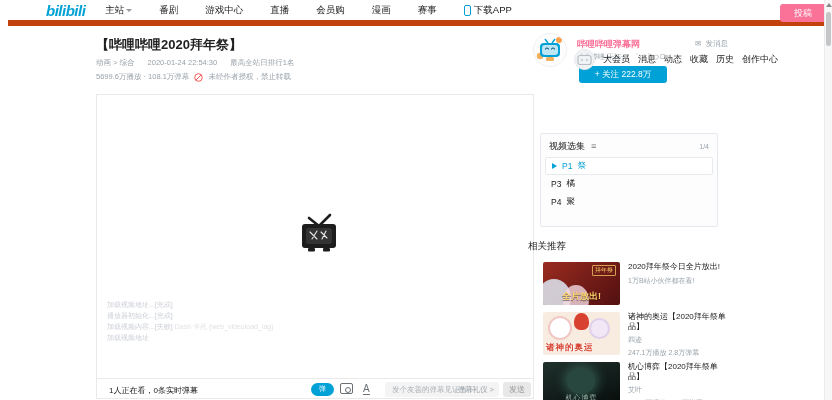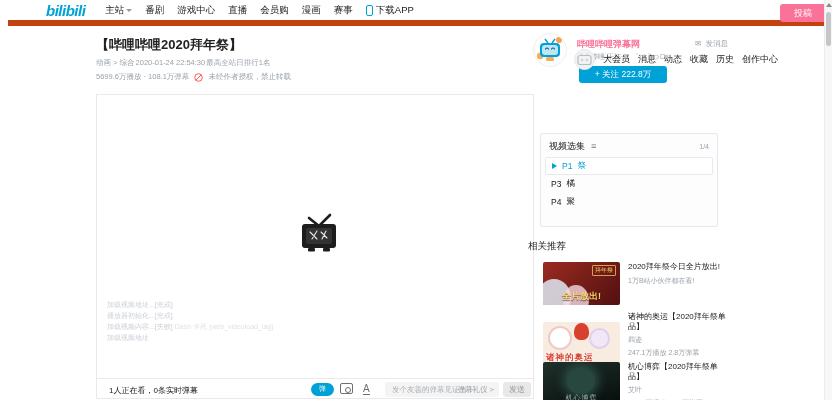--- a/index.html
+++ b/index.html
@@ -5,21 +5,21 @@
   * { margin:0; padding:0; box-sizing:border-box; }
   html,body { width:832px; height:400px; background:#fff; }
   body { font-family:"Liberation Sans","DejaVu Sans",sans-serif; color:#212121; }
   .page { position:relative; width:832px; height:400px; overflow:hidden; background:#fff; }
 
   
   .navbar { position:absolute; top:0; left:8px; width:832px; height:26px; background:#fff;
             border-bottom:6px solid #c2410c; display:flex; align-items:center; z-index:5; }
   .logo { margin-left:38px; font-size:15px; font-weight:bold; font-style:italic;
           color:#00a1d6; letter-spacing:-0.5px; cursor:pointer; }
-  .nav-items { display:flex; margin-left:20px; gap:13px; font-size:9.5px; color:#222; align-items:center; }
+  .nav-items { display:flex; margin-left:20px; gap:27px; font-size:9.5px; color:#222; align-items:center; }
   .nav-item { cursor:pointer; white-space:nowrap; display:flex; align-items:center; gap:2px; }
   .caret-down { width:0; height:0; border-left:3px solid transparent; border-right:3px solid transparent;
                 border-top:3px solid #9499a0; margin-top:1px; }
   .dl-app { display:flex; align-items:center; gap:3px; cursor:pointer; }
   .phone-icon { width:7px; height:11px; border:1px solid #00a1d6; border-radius:2px; display:inline-block; }
 
   .search-box { position:absolute; left:300px; top:4px; width:248px; height:18px; background:#f4f4f4;
                 border:1px solid #e7e7e7; border-radius:3px; display:flex; align-items:center; }
   .search-box input { flex:1; border:none; outline:none; background:transparent; font-size:8px;
                       color:#555; padding:0 8px; font-family:inherit; }
@@ -39,21 +39,21 @@
   .scroll-track { position:absolute; right:0; top:0; width:8px; height:400px; background:#f7f7f8;
                   border-left:1px solid #ececec; z-index:9; }
   .scroll-up { position:absolute; top:3px; left:1px; width:0; height:0;
                border-left:3px solid transparent; border-right:3px solid transparent;
                border-bottom:4px solid #8b8b8b; cursor:pointer; }
   .scroll-thumb { position:absolute; top:12px; left:1px; width:5px; height:34px; background:#c4c6c8;
                   border-radius:3px; cursor:pointer; }
 
   
   .v-title { position:absolute; left:96px; top:36px; font-size:13px; font-weight:bold; color:#212121; }
-  .v-meta { position:absolute; left:96px; top:58px; font-size:7.5px; color:#99a2aa; display:flex; gap:1px; }
+  .v-meta { position:absolute; left:96px; top:58px; font-size:7.5px; color:#99a2aa; display:flex; gap:13px; }
   .v-meta .crumb { cursor:pointer; }
   .v-stats { position:absolute; left:96px; top:72px; font-size:7.5px; color:#99a2aa; display:flex;
              gap:5px; align-items:center; }
   .no-reprint-icon { width:9px; height:9px; display:inline-block; }
 
   
   .player { position:absolute; left:96px; top:94px; width:438px; height:284px; background:#fff;
             border:1px solid #e9e9e9; border-bottom:none; cursor:pointer; }
   .tv-error { position:absolute; left:199px; top:117px; }
   .player-log { position:absolute; left:10px; top:204px; font-size:7px; line-height:11px; color:#ccd0d7; }
@@ -119,21 +119,21 @@
   .thumb1 { background:linear-gradient(135deg,#9b2b20,#511010); }
   .thumb1 .blob1 { position:absolute; left:-6px; bottom:-12px; width:34px; height:38px; border-radius:50%;
                    background:#dfe9f4; opacity:.85; }
   .thumb1 .blob2 { position:absolute; left:20px; bottom:-10px; width:26px; height:30px; border-radius:50%;
                    background:#f3d9e2; opacity:.8; }
   .thumb1 .badge { position:absolute; top:3px; right:4px; font-size:6px; color:#ffd66e;
                    border:1px solid rgba(255,214,110,.7); padding:0 2px; border-radius:1px; }
   .thumb1 .big { position:absolute; bottom:2px; left:0; right:0; text-align:center; font-size:9px;
                  font-weight:bold; color:#ffd66e; text-shadow:0 1px 1px rgba(0,0,0,.6); }
 
-  .thumb2 { background:#f8ece1;margin-top:10px; }
+  .thumb2 { background:#f8ece1; }
   .thumb2 .chibi1 { position:absolute; left:5px; top:4px; width:24px; height:24px; border-radius:50%;
                     background:#fff; border:2px solid #f0c9c4; }
   .thumb2 .chibi2 { position:absolute; left:46px; top:6px; width:21px; height:21px; border-radius:50%;
                     background:#f2e7f7; border:2px solid #ded0ea; }
   .thumb2 .flame { position:absolute; left:31px; top:1px; width:15px; height:17px; border-radius:50% 50% 40% 40%;
                    background:#d8402f; }
   .thumb2 .big { position:absolute; bottom:1px; left:3px; font-size:8.5px; font-weight:bold; color:#d8402f;
                  letter-spacing:1px; text-shadow:0 0 2px #fff,0 0 2px #fff; }
 
   .thumb3 { background:linear-gradient(160deg,#20312c,#070d0c); }

